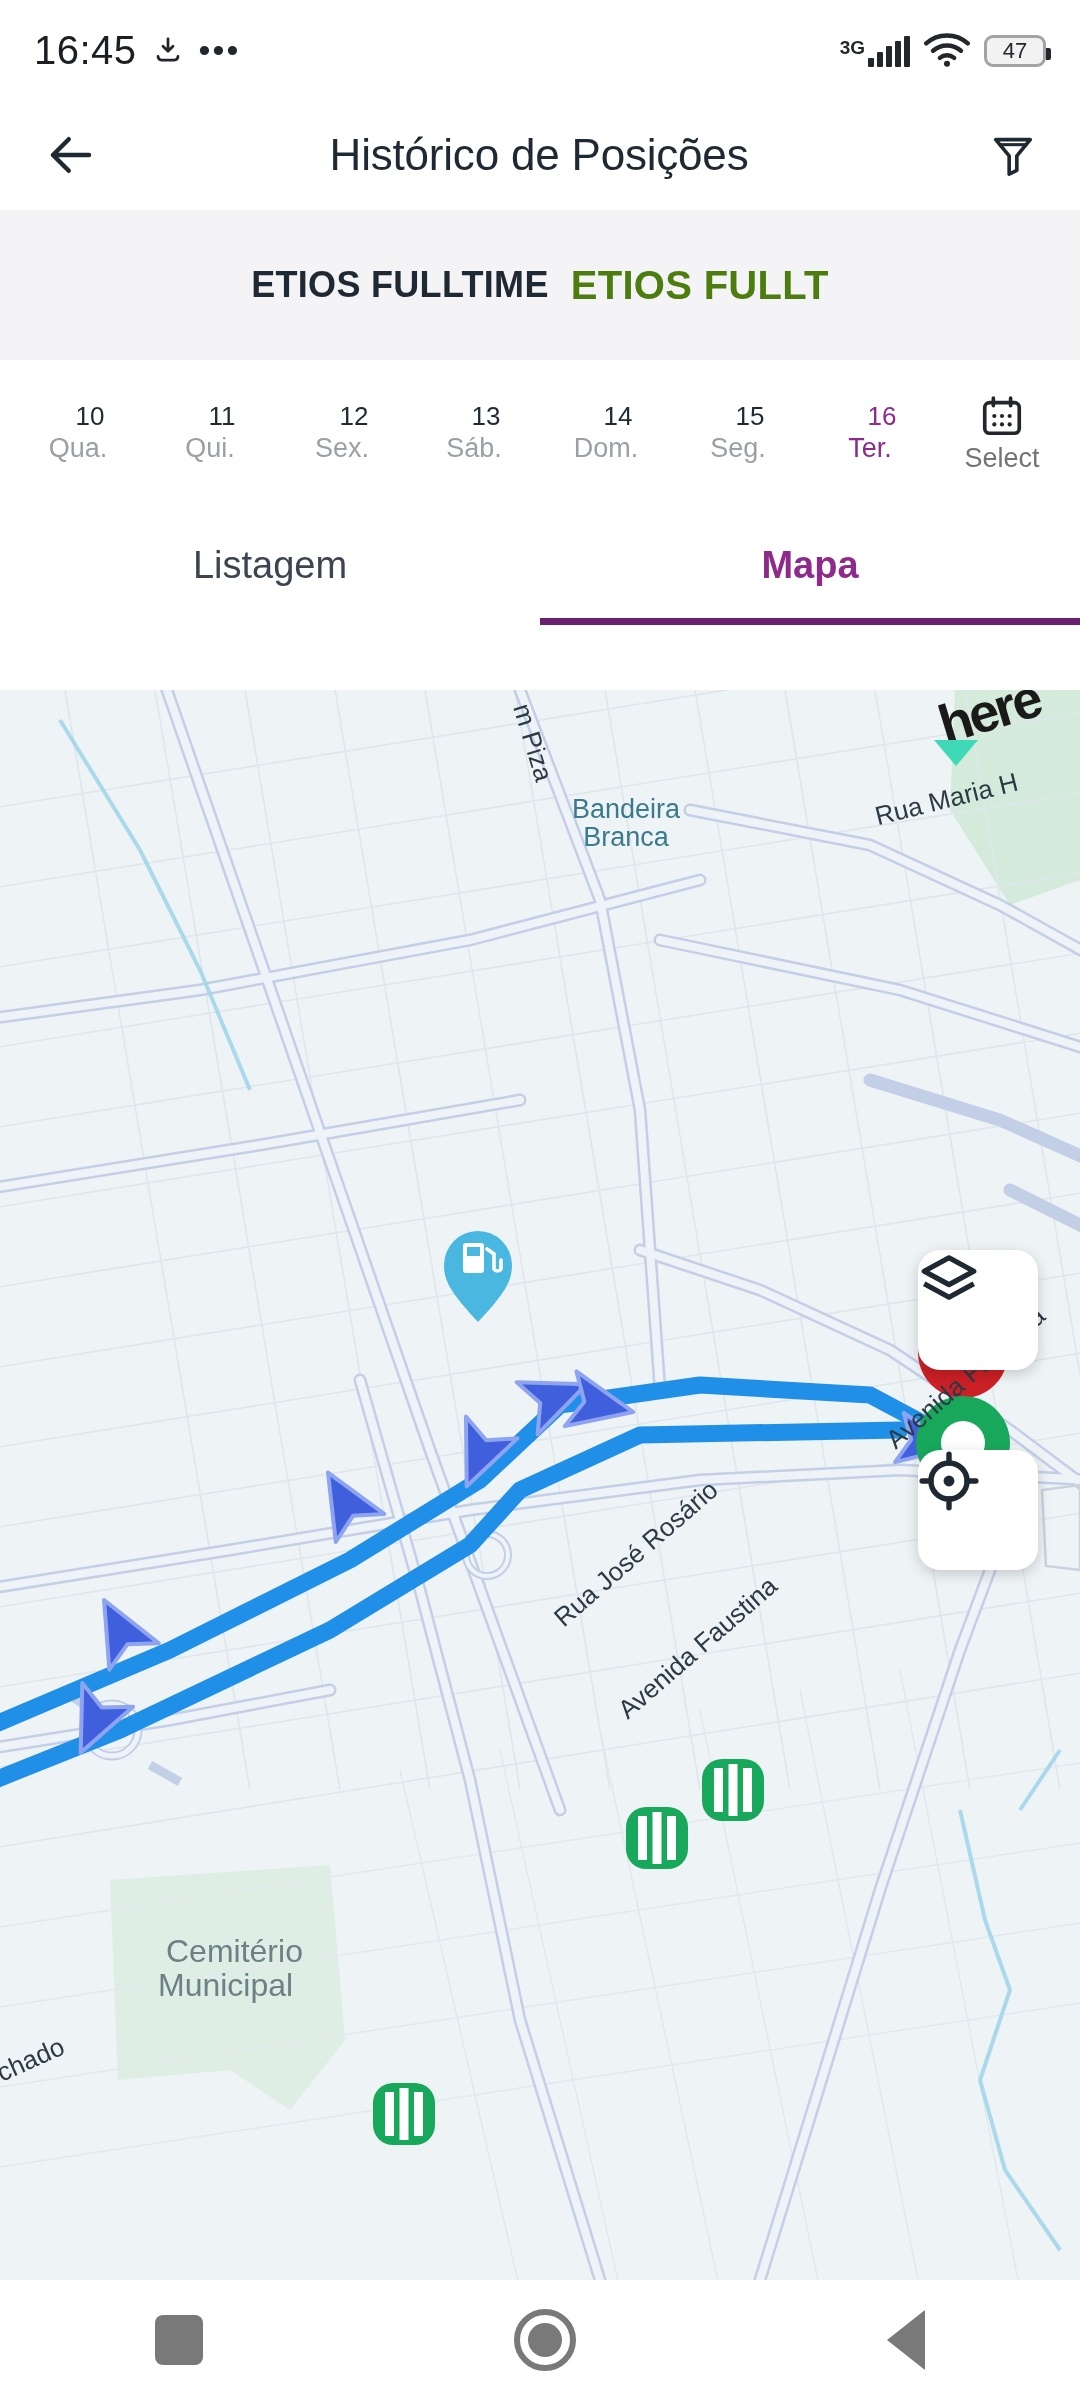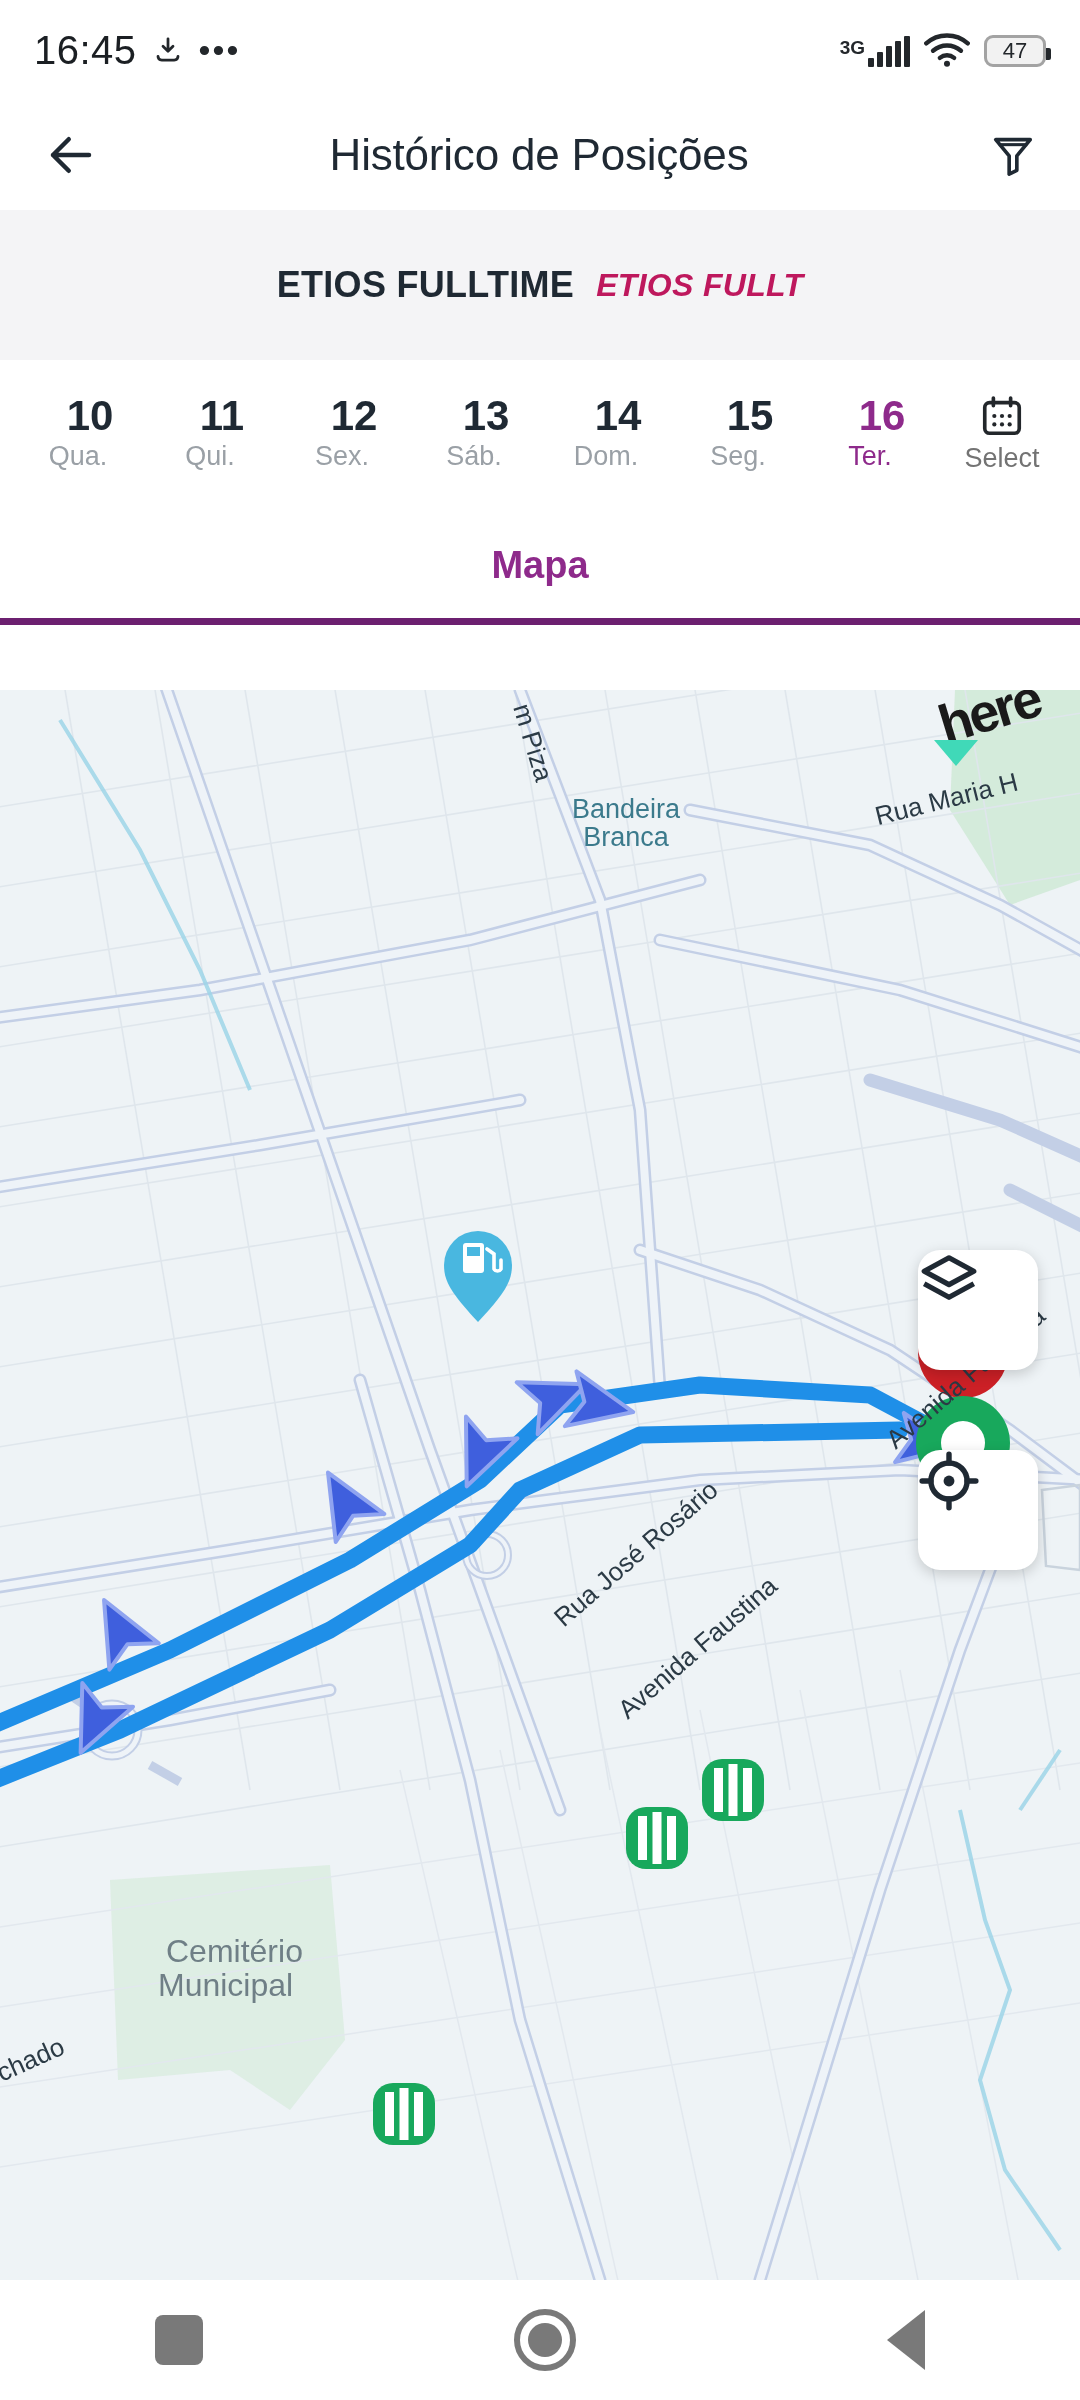--- a/index.html
+++ b/index.html
@@ -47,32 +47,32 @@
   }
   .filter-icon { width:46px; height:46px; flex-shrink:0; }
 
   
   .vehiclebar {
     height:150px; background:#f4f4f6;
     display:flex; align-items:center; justify-content:center; gap:22px;
     overflow:hidden; white-space:nowrap;
   }
   .veh-active { font-size:36px; font-weight:bold; color:#1f2933; letter-spacing:.3px; }
-  .veh-inactive { font-size:32px; font-weight:bold; color:#be185d; letter-spacing:.3px;font-style:italic; }
+  .veh-inactive { font-size:40px; font-weight:bold; color:#4d7c0f; letter-spacing:.3px; }
 
   
   .daterow {
     height:145px; background:#ffffff;
     display:flex; align-items:center; padding:0 12px;
   }
   .day {
     flex:1 0 0; text-align:center;
     display:flex; flex-direction:column; align-items:center; gap:6px;
   }
-  .day-num { font-size:42px; font-weight:bold; color:#1f2933; line-height:1;margin-left:24px; }
+  .day-num { font-size:26px; font-weight:normal; color:#1f2933; line-height:1;margin-left:24px; }
   .day-lbl { font-size:27px; color:#9aa0a6; line-height:1; }
   .day.selected .day-num, .day.selected .day-lbl { color:#8e2a8b; }
   .day.select-btn .day-lbl { color:#737373; }
   .cal-icon { width:48px; height:46px; }
 
   
   .tabs { height:120px; display:flex; background:#ffffff; }
   .tab {
     flex:1; display:flex; align-items:center; justify-content:center;
     font-size:38px; position:relative;
@@ -219,20 +219,21 @@
         <circle cx="16" cy="12" r="1.1" fill="#23272b"></circle>
       <circle cx="8" cy="16.4" r="1.1" fill="#23272b"></circle>
         <circle cx="12" cy="16.4" r="1.1" fill="#23272b"></circle>
         <circle cx="16" cy="16.4" r="1.1" fill="#23272b"></circle>
     </svg>
     <span class="day-lbl">Select</span>
   </div>
 </div>
 
 <div class="tabs">
+  <div class="tab inactive">Listagem</div>
   <div class="tab active">Mapa</div>
 </div>
 
 <div class="map">
 
   <svg width="1080" height="1590" viewBox="0 0 1080 1590">
     <rect width="1080" height="1590" fill="#eef3f6"></rect>
 
     <path d="M955 0 L1080 0 L1080 190 L1010 215 L950 120 Z" fill="#cfe9d6" opacity=".85"></path>
     <path d="M110 1190 L330 1175 L345 1350 L290 1420 L230 1380 L118 1390 Z" fill="#d9ece0" opacity=".8"></path>

